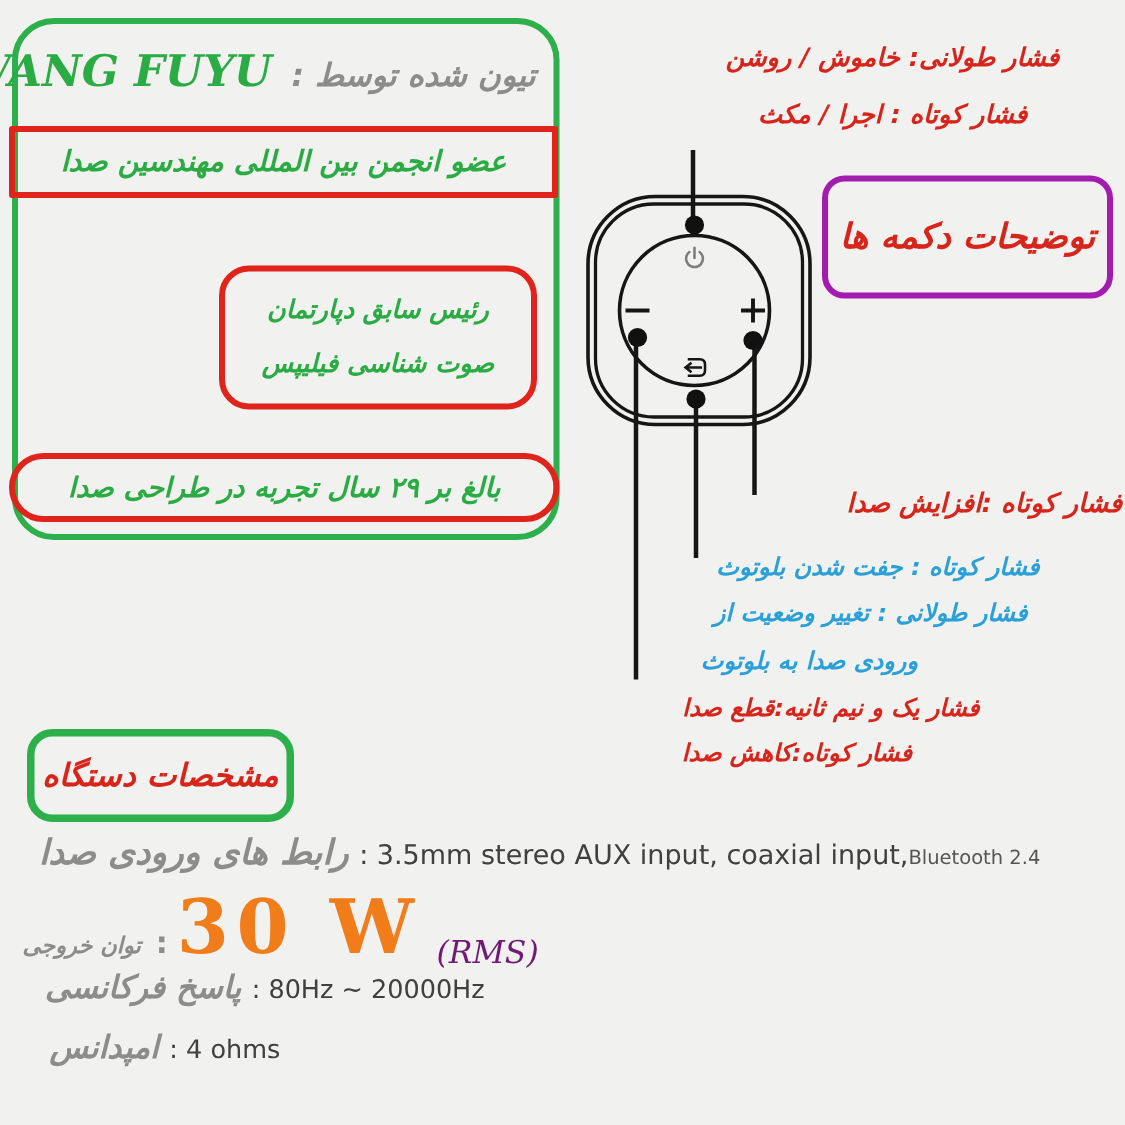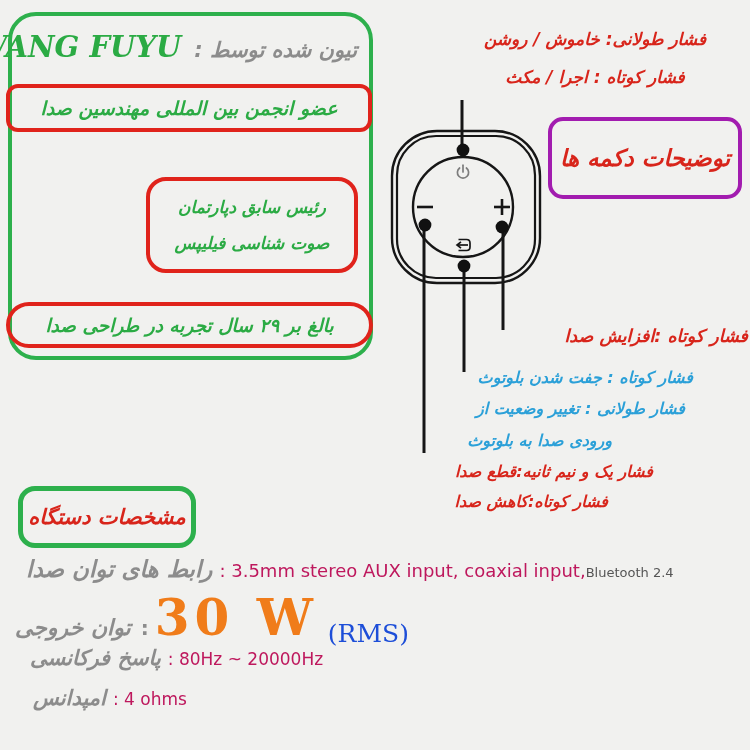--- a/index.html
+++ b/index.html
@@ -25,21 +25,21 @@
     white-space:nowrap; text-align:right;
   }
   .tuned-label { font-size:21px; color:#8c8c8c; font-weight:bold; font-style:italic; }
   .tuned-name  { font-family:"DejaVu Serif", serif; font-size:29px; font-weight:bold;
                  font-style:italic; color:#2bab44; margin-right:8px; }
   .red-box {
     position:absolute; border:4px solid #e0231b;
     display:flex; align-items:center; justify-content:center;
     flex-direction:column; text-align:center;
   }
-  .red-box-1 { left:-6px; top:68px; width:366px; height:48px; border-radius:12px; }
+  .red-box-1 { left:-6px; top:68px; width:366px; height:48px; border-radius:2px; }
   .red-box-1 .t { font-size:19px; }
   .red-box-2 { left:134px; top:161px; width:212px; height:96px; border-radius:20px; }
   .red-box-2 .t { font-size:17px; line-height:36px; }
   .red-box-3 { left:-6px; top:286px; width:367px; height:46px; border-radius:23px; }
   .red-box-3 .t { font-size:18.5px; }
 
   
   .power-notes {
     position:absolute; left:442px; top:20px; width:306px;
     text-align:center; direction:rtl;
@@ -68,34 +68,34 @@
   .n-voldown { right:142px; top:492px; } .n-voldown .t { font-size:16px; }
 
   
   .specs-box {
     position:absolute; left:18px; top:486px; width:178px; height:62px;
     border:5px solid #2db04c; border-radius:17px;
     display:flex; align-items:center; justify-content:center;
   }
   .specs-box .t { font-size:21px; white-space:nowrap; direction:rtl; }
   .spec-row { position:absolute; display:flex; align-items:baseline; white-space:nowrap; }
-  .spec-label { font-size:22px; color:#8c8c8c; font-weight:bold; font-style:italic; direction:rtl; }
-  .spec-value { font-size:18px; color:#be185d; margin-left:7px; font-family:"DejaVu Sans",sans-serif; }
+  .spec-label { font-size:15px; color:#8c8c8c; font-weight:bold; font-style:italic; direction:rtl; }
+  .spec-value { font-size:18px; color:#404040; margin-left:7px; font-family:"DejaVu Sans",sans-serif; }
   .spec-value-small { font-size:13px; color:#555; }
   .row-inputs { left:26px; top:556px; }
   .row-inputs .spec-label { font-size:23px; }
   .row-power  { left:15px; top:588px; }
   .row-power .colon { font-size:20px; color:#8c8c8c; margin:0 6px 0 10px; font-weight:bold; }
   .power-value {
     font-family:"DejaVu Serif", serif; font-size:50px; font-weight:bold;
     color:#f07c1a; letter-spacing:5px;
   }
   .power-unit {
-    font-family:"DejaVu Serif", serif; font-size:25px; 
-    color:#1d4ed8; margin-left:10px; position:relative; top:7px;
+    font-family:"DejaVu Serif", serif; font-size:21px; font-style:italic;
+    color:#701a75; margin-left:10px; position:relative; top:7px;
   }
   .row-freq { left:30px; top:646px; }
   .row-freq .spec-label, .row-imp .spec-label { font-size:21px; }
   .row-freq .spec-value, .row-imp .spec-value { font-size:17px; }
   .row-imp  { left:33px; top:686px; }
 </style>
 </head>
 <body>
 
 <div class="canvas">
@@ -179,21 +179,21 @@
   </div>
   <div class="note n-voldown">
     <span class="t red">فشار کوتاه:کاهش صدا</span>
   </div>
 
   <div class="specs-box">
     <div class="t fa red">مشخصات دستگاه</div>
   </div>
 
   <div class="spec-row row-inputs">
-    <span class="spec-label">رابط های توان صدا</span>
+    <span class="spec-label">رابط های ورودی صدا</span>
     <span class="spec-value">: 3.5mm stereo AUX input, coaxial input,</span>
     <span class="spec-value-small">Bluetooth 2.4</span>
   </div>
 
   <div class="spec-row row-power">
     <span class="spec-label">توان خروجی</span>
     <span class="colon">:</span>
     <span class="power-value">30 W</span>
     <span class="power-unit">(RMS)</span>
   </div>

